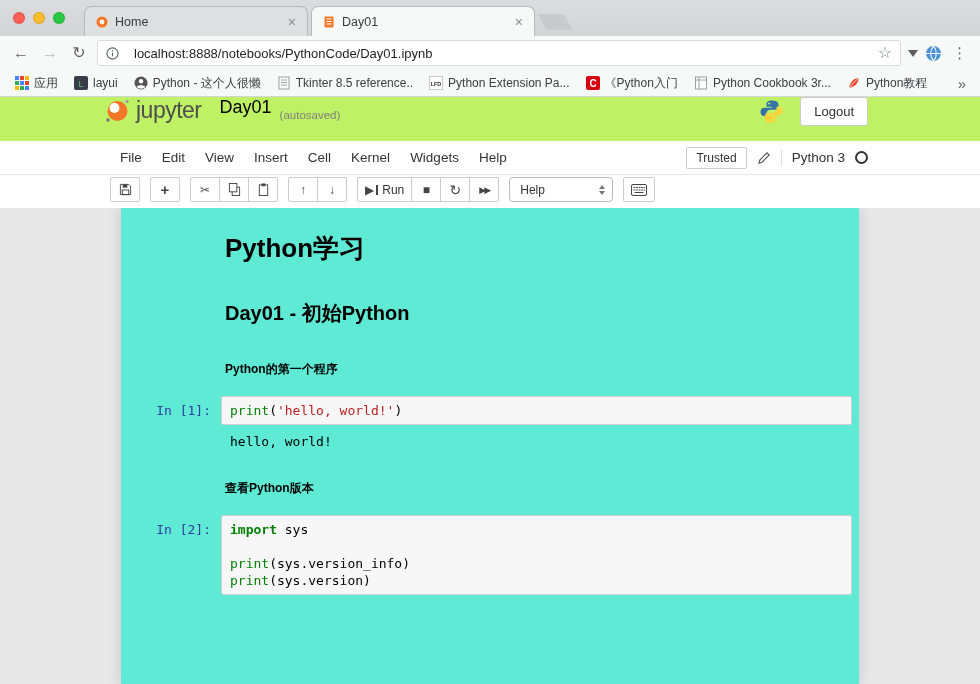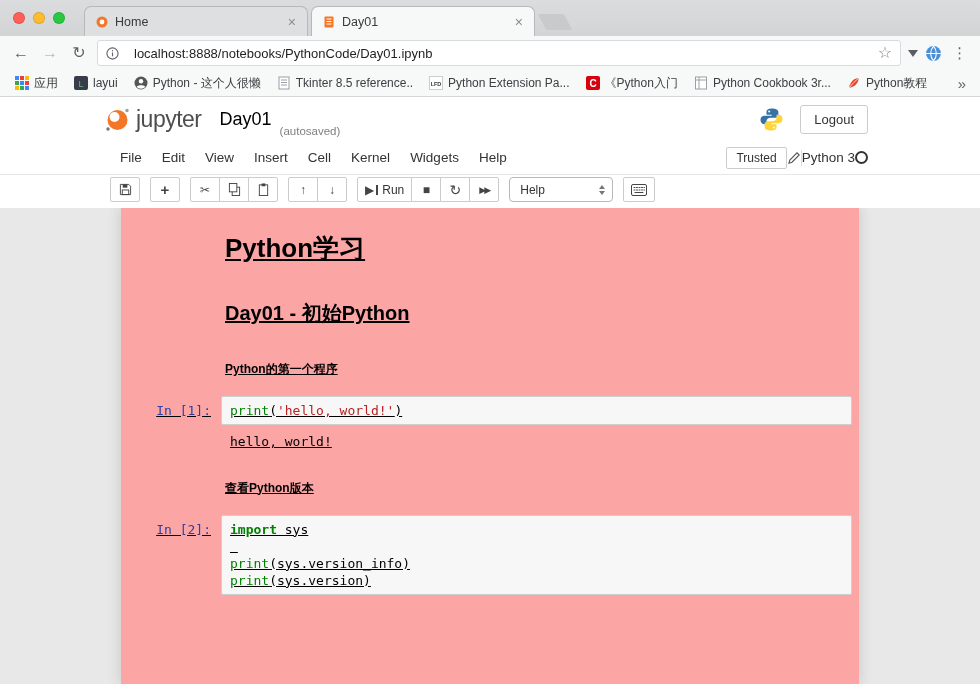--- a/index.html
+++ b/index.html
@@ -41,37 +41,37 @@
   .menu-dots { color: #5f6368; font-size: 15px; padding: 0 3px; }
 
   
   .bookmarksbar { height: 27px; flex: none; background: #f7f8f8; border-bottom: 1px solid #d6d6d8;
     display: flex; align-items: center; padding: 0 8px; gap: 2px; font-size: 12px; color: #3c4043; }
   .bookmark { display: flex; align-items: center; gap: 5px; padding: 2px 7px; border-radius: 3px; white-space: nowrap; }
   .bm-icon { width: 14px; height: 14px; flex: none; }
   .bm-overflow { margin-left: auto; color: #5f6368; font-size: 15px; padding: 0 6px; }
 
   
-  .jp-header { height: 44px; flex: none; background: #ffffff; display: flex; align-items: center;
+  .jp-header { height: 44px; flex: none; background: #bef264; display: flex; align-items: flex-start;
     padding: 0 112px 0 104px; }
   .jp-logo { display: flex; align-items: center; gap: 5px; }
   .jp-logo-mark { width: 27px; height: 27px; } .jp-logo-mark svg { width: 100%; height: 100%; display: block; }
   .jp-logo-text { font-size: 23px; color: #4e4e4e; letter-spacing: -0.5px; }
   .jp-title { font-size: 18px; color: #000; margin-left: 18px; }
   .jp-checkpoint { font-size: 11.5px; color: #808080; margin-left: 8px; position: relative; top: 12px; }
   .jp-right { margin-left: auto; display: flex; align-items: center; gap: 15px; }
   .py-logo { width: 27px; height: 27px; } .py-logo svg { width: 100%; height: 100%; display: block; }
   .logout-btn { border: 1px solid #ccc; border-radius: 3px; background: #fff; padding: 6px 13px;
     font-size: 13px; color: #333; }
 
   
   .menubar { height: 34px; flex: none; background: #fff; border-bottom: 1px solid #e7e7e7;
     display: flex; align-items: center; padding: 0 112px 0 110px; font-size: 13.5px; color: #333; }
   .menu-item { padding: 6px 10px; }
-  .menu-right { margin-left: auto; display: flex; align-items: center; }
+  .menu-right { margin-left: auto; display: flex; align-items: center; gap: 10px; }
   .trusted-btn { border: 1px solid #ccc; border-radius: 2px; padding: 3px 9px; font-size: 12px;
     color: #333; background: #fff; }
   .pencil-icon { width: 14px; height: 14px; } .pencil-icon svg { width: 100%; height: 100%; display: block; }
   .v-divider { width: 1px; height: 16px; background: #ddd; }
   .kernel-name { font-size: 13.5px; color: #333; }
   .kernel-circle { width: 13px; height: 13px; border: 2px solid #333; border-radius: 50%; }
 
   
   .toolbar { height: 33px; flex: none; background: #fff; display: flex; align-items: center;
     gap: 10px; padding: 0 0 4px 110px; }
@@ -86,21 +86,21 @@
   .tb-btn svg { width: 13px; height: 13px; display: block; }
   .run-bar { width: 2px; height: 10px; background: #444; margin-left: -2px; }
   .ff-icon { font-size: 9px; letter-spacing: -2px; color: #444; }
   .cell-type-select { height: 25px; border: 1px solid #b9b9b9; border-radius: 4px; background: #fff;
     display: flex; align-items: center; padding: 0 6px 0 10px; font-size: 12px; color: #333; width: 104px; }
   .select-arrows { margin-left: auto; display: flex; }
   .kbd-btn svg { width: 16px; height: 12px; }
 
   
   .content { flex: 1; background: #e8e8e8; overflow: hidden; display: flex; justify-content: center; }
-  .page { width: 738px; background: #fca5a5; box-shadow: 0 0 12px 1px rgba(87,87,87,.2); padding-top: 8px; text-decoration: underline; }
+  .page { width: 738px; background: #5eead4; box-shadow: 0 0 12px 1px rgba(87,87,87,.2); padding-top: 8px; }
   .cell-md { display: flex; padding: 5px; }
   .cell-code { padding: 5px; }
   .input-row, .output-row { display: flex; }
   .prompt { width: 95px; flex: none; text-align: right; padding: 6px 10px 0 0;
     font-family: "DejaVu Sans Mono", monospace; font-size: 13px; line-height: 17px;
     color: var(--prompt-blue, #303F9F); }
   .input-area { flex: 1; margin-right: 2px; border: 1px solid #cfcfcf; border-radius: 2px;
     background: #f7f7f7; padding: 5px 8px; }
   pre.code { font-family: "DejaVu Sans Mono", monospace; font-size: 13px; line-height: 17px; color: #000; }
   .tok-kw { color: var(--keyword-green, #008000); font-weight: bold; }

